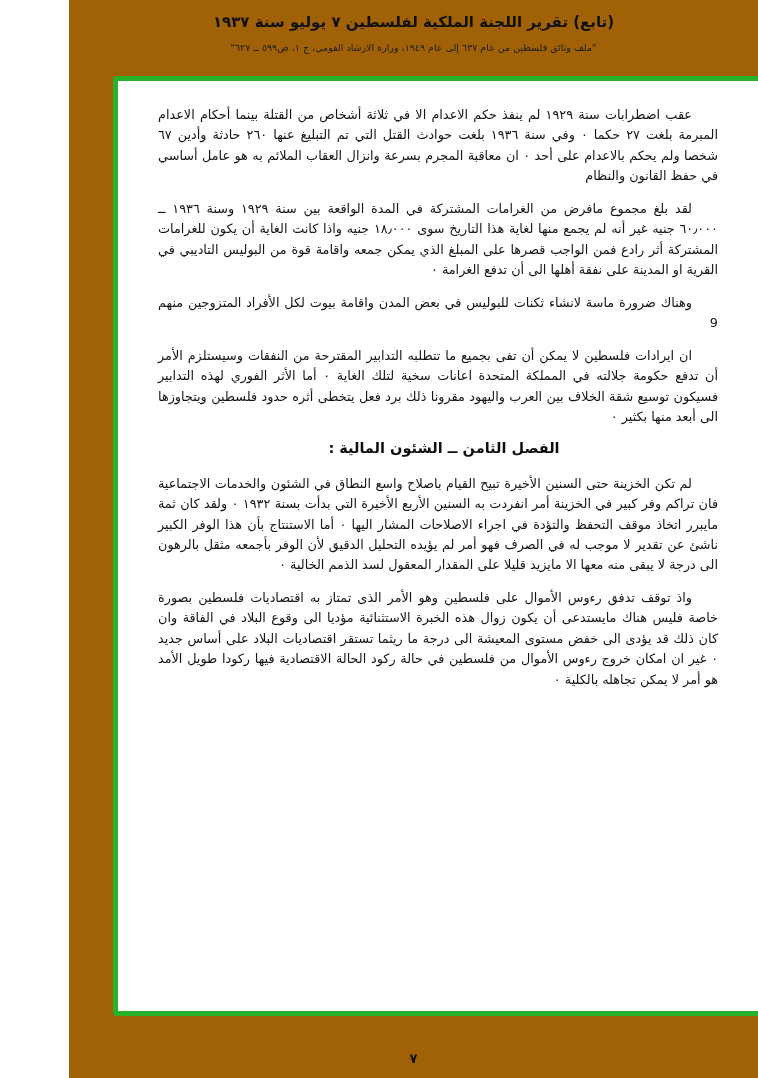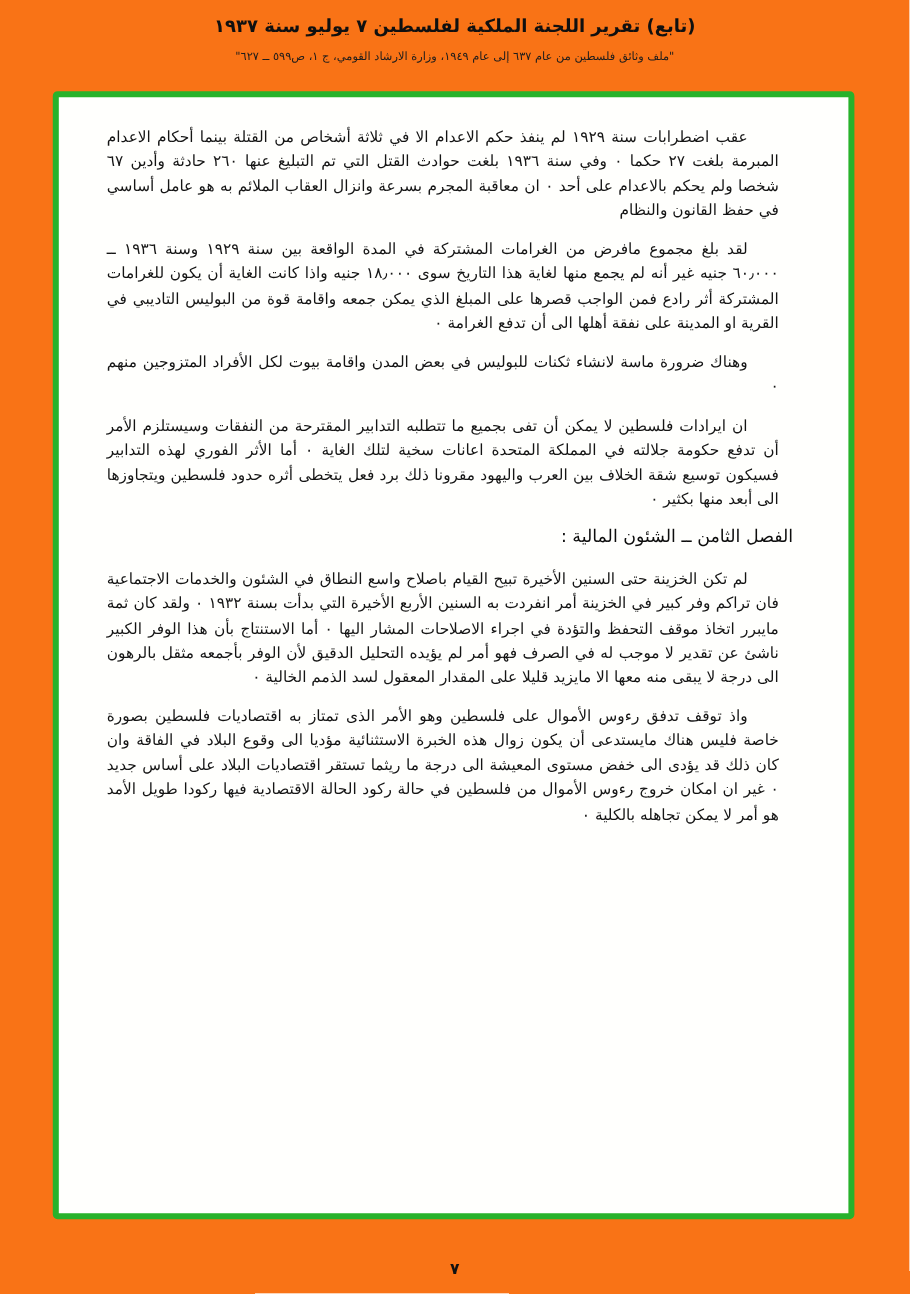--- a/index.html
+++ b/index.html
@@ -6,23 +6,23 @@
   body {
     width: 758px;
     height: 1078px;
     background: #ffffff;
     font-family: "DejaVu Sans", sans-serif;
     direction: rtl;
     overflow: hidden;
   }
   .page {
     position: relative;
-    width: 758px;
+    width: 689px;
     height: 1078px;
-    background: #f97316;
+    background: #a16207;
   }
   .doc-header {
     text-align: center;
     padding-top: 13px;
   }
   .doc-title {
     font-size: 15px;
     font-weight: bold;
     color: #101010;
     margin: 0;
@@ -48,24 +48,24 @@
   .para {
     font-size: 12.8px;
     line-height: 1.6;
     text-align: justify;
     color: #141414;
     margin: 0 12px 12px 0;
     text-indent: 26px;
   }
   .section-heading {
     font-size: 14.5px;
-    font-weight: normal;
+    font-weight: bold;
     color: #0d0d0d;
     margin: 4px 0 18px 0;
-    text-align: right;
+    text-align: center;
   }
   .page-number {
     position: absolute;
     bottom: 12px;
     left: 0;
     right: 0;
     text-align: center;
     font-size: 13px;
     font-weight: bold;
     color: #111;
@@ -77,21 +77,21 @@
 <div class="page">
 
   <header class="doc-header">
     <h1 class="doc-title">(تابع) تقرير اللجنة الملكية لفلسطين ٧ يوليو سنة ١٩٣٧</h1>
     <div class="doc-subtitle">"ملف وثائق فلسطين من عام ٦٣٧ إلى عام ١٩٤٩، وزارة الارشاد القومي، ج ١، ص٥٩٩ ــ ٦٢٧"</div>
   </header>
 
   <div class="green-frame">
     <p class="para">عقب اضطرابات سنة ١٩٢٩ لم ينفذ حكم الاعدام الا في ثلاثة أشخاص من القتلة بينما أحكام الاعدام المبرمة بلغت ٢٧ حكما ۰ وفي سنة ١٩٣٦ بلغت حوادث القتل التي تم التبليغ عنها ٢٦٠ حادثة وأدين ٦٧ شخصا ولم يحكم بالاعدام على أحد ۰ ان معاقبة المجرم بسرعة وانزال العقاب الملائم به هو عامل أساسي في حفظ القانون والنظام</p>
     <p class="para">لقد بلغ مجموع مافرض من الغرامات المشتركة في المدة الواقعة بين سنة ١٩٢٩ وسنة ١٩٣٦ ــ ٦٠٫٠٠٠ جنيه غير أنه لم يجمع منها لغاية هذا التاريخ سوى ١٨٫٠٠٠ جنيه واذا كانت الغاية أن يكون للغرامات المشتركة أثر رادع فمن الواجب قصرها على المبلغ الذي يمكن جمعه واقامة قوة من البوليس التاديبي في القرية او المدينة على نفقة أهلها الى أن تدفع الغرامة ۰</p>
-    <p class="para">وهناك ضرورة ماسة لانشاء ثكنات للبوليس في بعض المدن واقامة بيوت لكل الأفراد المتزوجين منهم ۰</p>
+    <p class="para">وهناك ضرورة ماسة لانشاء ثكنات للبوليس في بعض المدن واقامة بيوت لكل الأفراد المتزوجين منهم 9</p>
     <p class="para">ان ايرادات فلسطين لا يمكن أن تفى بجميع ما تتطلبه التدابير المقترحة من النفقات وسيستلزم الأمر أن تدفع حكومة جلالته في المملكة المتحدة اعانات سخية لتلك الغاية ۰ أما الأثر الفوري لهذه التدابير فسيكون توسيع شقة الخلاف بين العرب واليهود مقرونا ذلك برد فعل يتخطى أثره حدود فلسطين ويتجاوزها الى أبعد منها بكثير ۰</p>
 
     <h2 class="section-heading">الفصل الثامن ــ الشئون المالية :</h2>
 
     <p class="para">لم تكن الخزينة حتى السنين الأخيرة تبيح القيام باصلاح واسع النطاق في الشئون والخدمات الاجتماعية فان تراكم وفر كبير في الخزينة أمر انفردت به السنين الأربع الأخيرة التي بدأت بسنة ١٩٣٢ ۰ ولقد كان ثمة مايبرر اتخاذ موقف التحفظ والتؤدة في اجراء الاصلاحات المشار اليها ۰ أما الاستنتاج بأن هذا الوفر الكبير ناشئ عن تقدير لا موجب له في الصرف فهو أمر لم يؤيده التحليل الدقيق لأن الوفر بأجمعه مثقل بالرهون الى درجة لا يبقى منه معها الا مايزيد قليلا على المقدار المعقول لسد الذمم الخالية ۰</p>
     <p class="para">واذ توقف تدفق رءوس الأموال على فلسطين وهو الأمر الذى تمتاز به اقتصاديات فلسطين بصورة خاصة فليس هناك مايستدعى أن يكون زوال هذه الخبرة الاستثنائية مؤديا الى وقوع البلاد في الفاقة وان كان ذلك قد يؤدى الى خفض مستوى المعيشة الى درجة ما ريثما تستقر اقتصاديات البلاد على أساس جديد ۰ غير ان امكان خروج رءوس الأموال من فلسطين في حالة ركود الحالة الاقتصادية فيها ركودا طويل الأمد هو أمر لا يمكن تجاهله بالكلية ۰</p>
   </div>
 
   <div class="page-number">٧</div>
 

